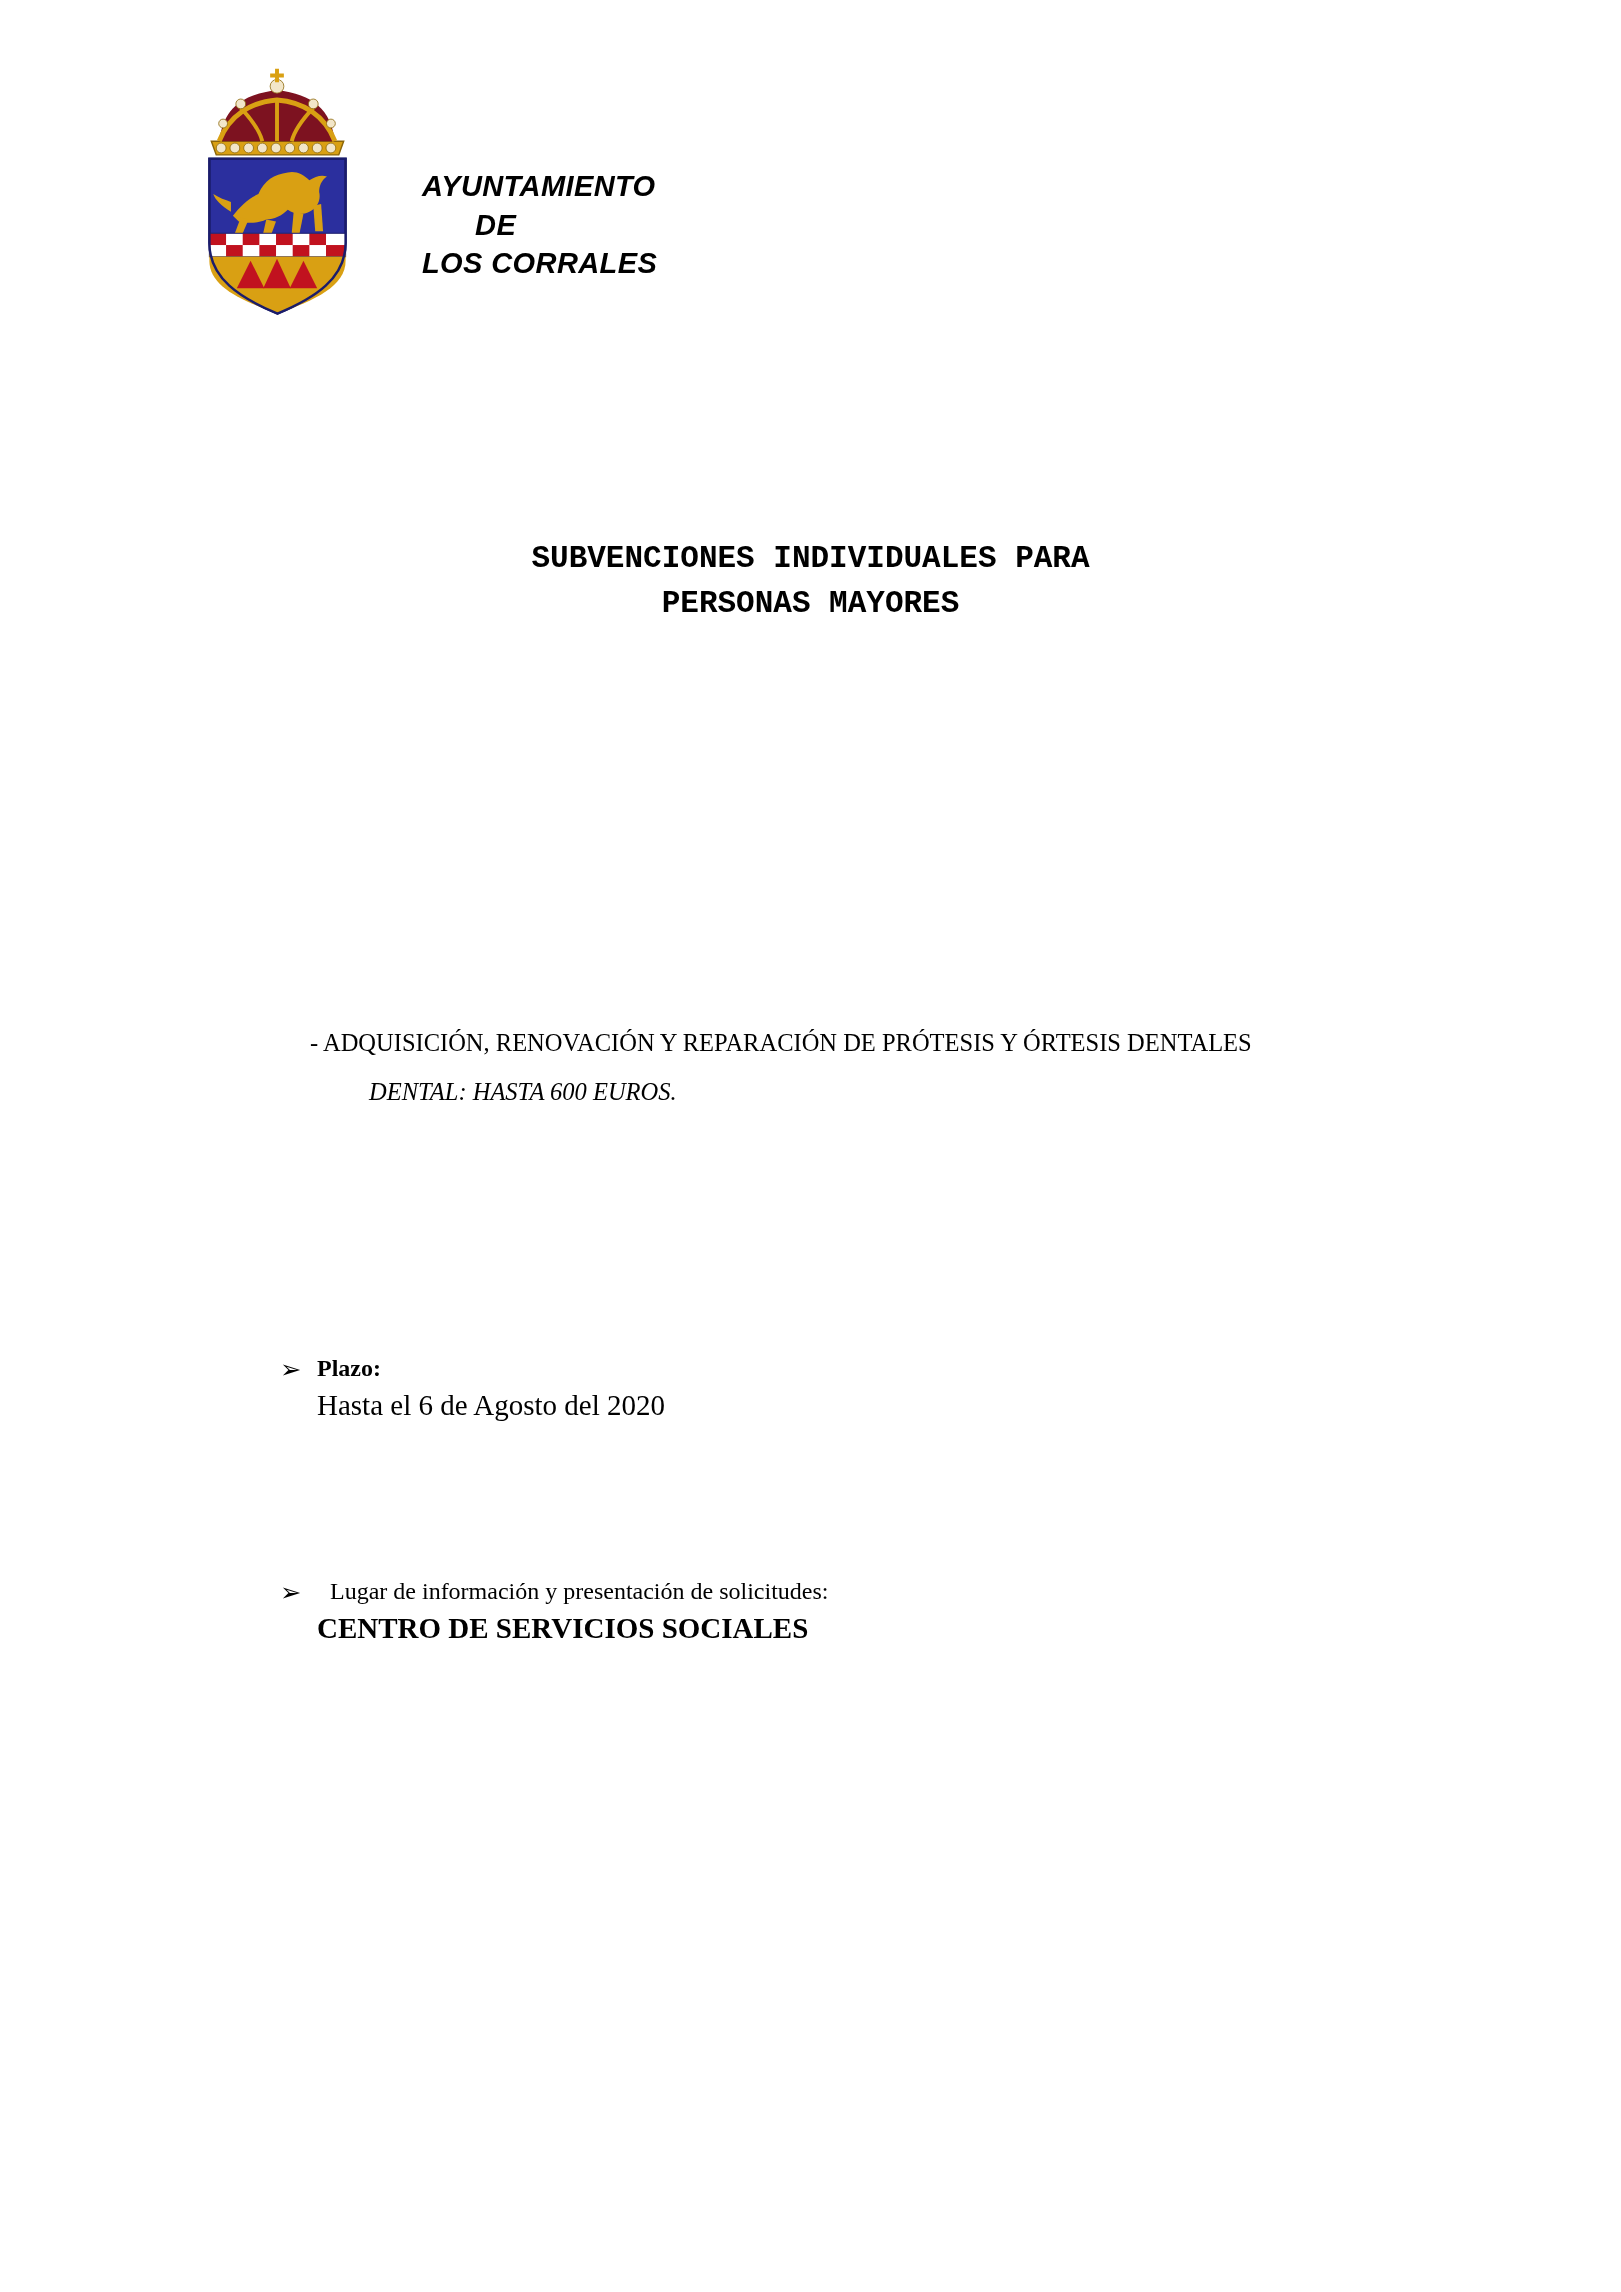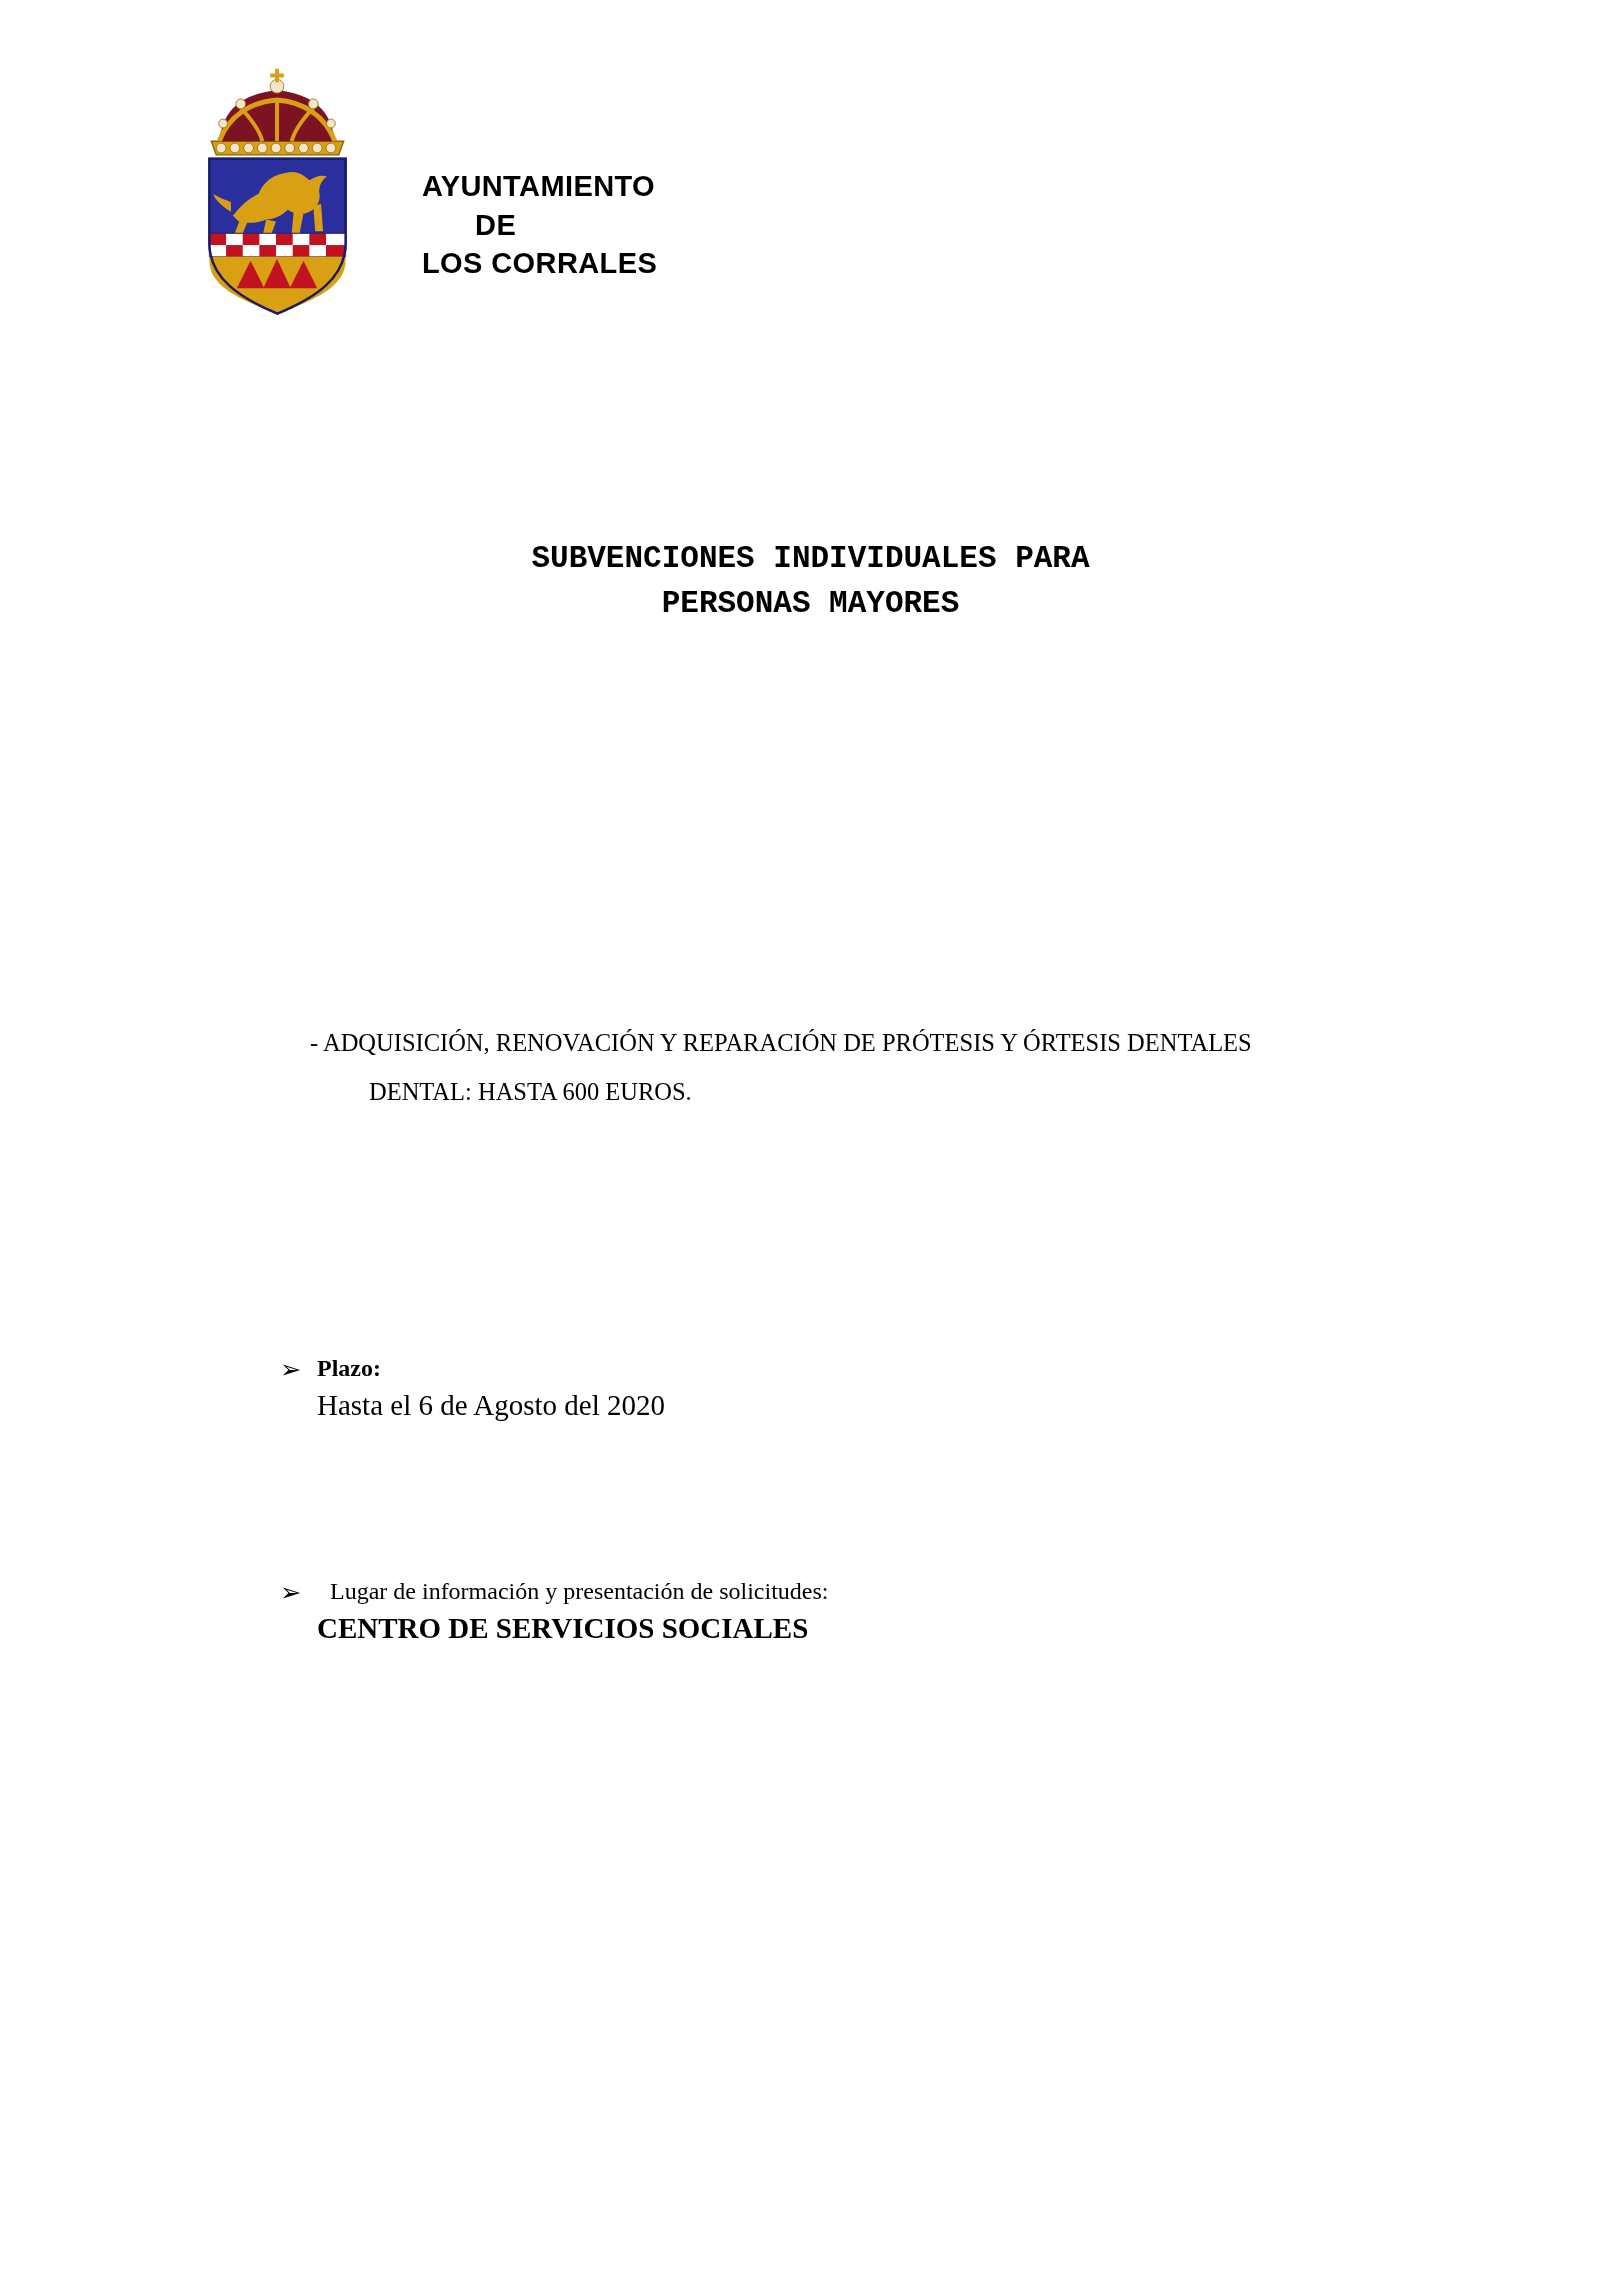--- a/index.html
+++ b/index.html
@@ -17,20 +17,21 @@
     overflow: hidden;
   }
 
   
   .header {
     position: absolute;
     top: 51px;
     left: 172px;
     display: flex;
     align-items: flex-start;
+    font-style: italic;
   }
   .crest {
     position: relative;
     width: 211px;
     height: 294px;
   }
   .crest svg { display: block; }
 
   .header-text {
     margin-left: 39px;
@@ -80,20 +81,21 @@
     margin-top: 48px;
   }
   .bullet-item .dash {
     display: inline-block;
     padding-left: 83px;
   }
   .amount {
     top: 1078px;
     left: 227px;
     font-size: 24.5px;
+    font-style: italic;
   }
   .amount .amount-inner {
     padding-left: 142px;
   }
 
   
   .arrow-block {
     position: absolute;
     left: 280px;
     width: 1117px;

